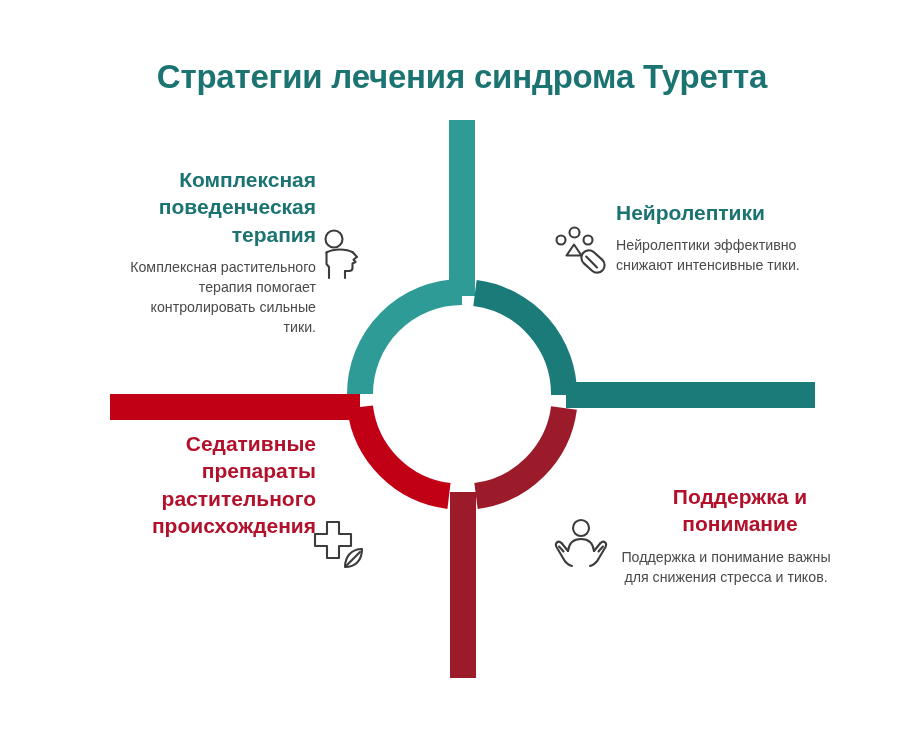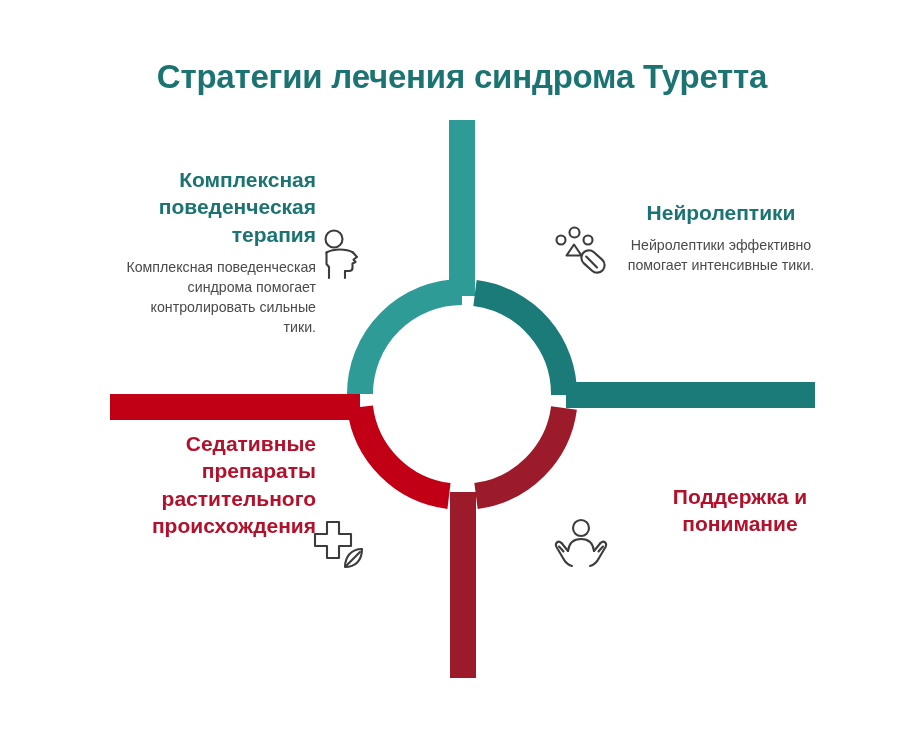--- a/index.html
+++ b/index.html
@@ -76,21 +76,20 @@
   #sec-herbal {
     left: 106px;
     top: 430px;
     width: 210px;
   }
   
   #sec-neuro {
     left: 616px;
     top: 199px;
     width: 210px;
-    text-align: center;
   }
   
   #sec-support {
     left: 616px;
     top: 483px;
     width: 220px;
     text-align: center;
   }
 
   
@@ -171,29 +170,30 @@
       <path d="M 42 35 L 48.5 27"></path>
       <path d="M 9.5 27 C 6 24 2.5 27 4.5 31 L 11 42 C 13 46 16 49 20 50"></path>
       <path d="M 11.5 35.5 C 9.5 33 8 31.5 7 30.5"></path>
       <path d="M 48.5 27 C 52 24 55.5 27 53.5 31 L 47 42 C 45 46 42 49 38 50"></path>
       <path d="M 46.5 35.5 C 48.5 33 50 31.5 51 30.5"></path>
     </svg>
   </div>
 
   <div class="section align-right" id="sec-cbt">
     <p class="sec-head teal-head">Комплексная поведенческая терапия</p>
-    <p class="sec-body">Комплексная поведенческая синдрома помогает контролировать сильные тики.</p>
+    <p class="sec-body">Комплексная растительного терапия помогает контролировать сильные тики.</p>
   </div>
 
   <div class="section align-left" id="sec-neuro">
     <p class="sec-head teal-head">Нейролептики</p>
-    <p class="sec-body">Нейролептики эффективно помогает интенсивные тики.</p>
+    <p class="sec-body">Нейролептики эффективно снижают интенсивные тики.</p>
   </div>
 
   <div class="section align-right" id="sec-herbal">
     <p class="sec-head red-head">Седативные препараты растительного происхождения</p>
   </div>
 
   <div class="section align-left" id="sec-support">
     <p class="sec-head red-head">Поддержка и понимание</p>
+    <p class="sec-body">Поддержка и понимание важны для снижения стресса и тиков.</p>
   </div>
 
 </div>
 
 </body></html>

